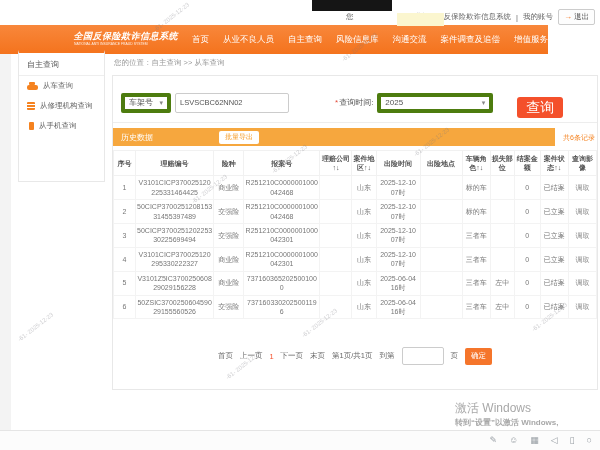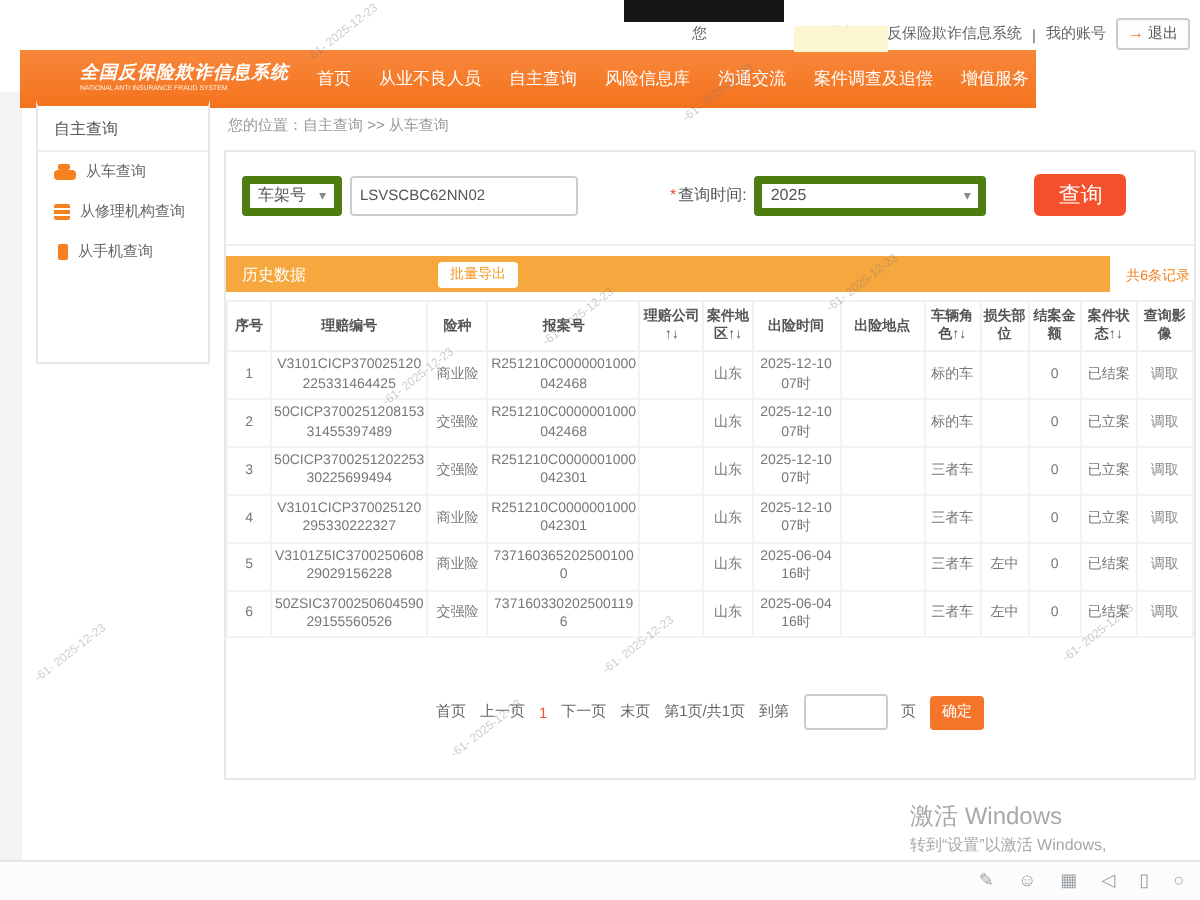--- a/index.html
+++ b/index.html
@@ -12,22 +12,22 @@
   .util-group{position:absolute;right:5px;top:9px;display:flex;align-items:center;gap:5px;
               font-size:7.5px;color:#666;white-space:nowrap;}
   .user-gap{display:inline-block;width:50px;}
   .logout-btn{display:flex;align-items:center;gap:2px;border:1px solid #ccc;border-radius:2px;
               background:#fdfdfd;font-size:7.5px;color:#555;padding:2px 5px;cursor:pointer;}
   .logout-arrow{color:#f5751f;font-weight:bold;font-size:8px;line-height:1;}
   .redact-black{position:absolute;left:312px;top:0;width:80px;height:11px;background:#151515;z-index:30;}
   .redact-yellow{position:absolute;left:397px;top:13px;width:47px;height:13px;background:#fbf6cf;z-index:29;}
 
   
-  .nav{position:absolute;top:25px;left:10px;width:508px;height:29px;
-       background:linear-gradient(180deg,#f8873b,#f4731d);display:flex;align-items:center;}
+  .nav{position:absolute;top:25px;left:0;width:548px;height:29px;
+       background:linear-gradient(180deg,#f8873b,#f4731d);display:flex;align-items:center;justify-content:flex-end;}
   .logo{margin-left:30px;color:#fff;line-height:1.1;}
   .logo-cn{font-size:9px;font-weight:bold;font-style:italic;letter-spacing:.5px;white-space:nowrap;}
   .logo-en{font-size:4px;transform:scale(.85);transform-origin:left;white-space:nowrap;opacity:.9;}
   .nav-items{display:flex;gap:14px;margin-left:14px;font-size:8.5px;color:#fff;white-space:nowrap;}
   .nav-item{cursor:pointer;}
 
   
   .breadcrumb{position:absolute;left:114px;top:58px;font-size:7.5px;color:#999;}
 
   
@@ -50,21 +50,21 @@
   .sel{height:20px;border:4px solid #4d7c0f;border-radius:2px;background:#fff;display:flex;
        align-items:center;justify-content:space-between;padding:0 4px;box-sizing:border-box;cursor:pointer;}
   .sel-field{width:50px;}
   .sel-year{width:116px;margin-left:4px;}
   .chev{color:#888;font-size:7px;}
   .vin-input{width:104px;height:18px;border:1px solid #ccc;border-radius:2px;margin-left:4px;
              font-size:7.5px;padding:0 4px;color:#555;font-family:inherit;}
   .time-label{margin-left:46px;}
   .req{color:#e24c3a;margin-right:1px;}
   .btn-query{margin-left:24px;width:46px;height:21px;background:#f4502b;color:#fff;border:none;
-             border-radius:3px;font-size:11px;cursor:pointer;font-family:Liberation Sans, sans-serif;}
+             border-radius:3px;font-size:14px;cursor:pointer;font-family:Liberation Sans, sans-serif;margin-top:10px;}
   .divider{position:absolute;top:46px;left:0;right:0;border-top:1px solid #ededed;}
 
   .hist-row{position:absolute;top:52px;left:0;right:0;height:34px;}
   .hist-bar{position:absolute;left:0;top:0;width:442px;height:18px;background:#f6a73e;display:flex;align-items:center;}
   .hist-title{color:#fff;font-size:8px;margin-left:8px;}
   .btn-export{margin-left:66px;background:#fff;color:#f59a23;border:none;border-radius:2px;
               font-size:7px;height:13px;padding:0 6px;cursor:pointer;font-family:inherit;}
   .records{position:absolute;right:2px;top:5px;font-size:7px;color:#f5821f;}
 
   table.tbl{position:absolute;top:74px;left:0;width:484px;border-collapse:collapse;table-layout:fixed;
@@ -78,21 +78,21 @@
               align-items:center;gap:7px;font-size:7.5px;color:#666;}
   .pg-link{cursor:pointer;}
   .pg-cur{color:#f4502b;}
   .pg-input{width:36px;height:14px;border:1px solid #ccc;border-radius:2px;}
   .btn-confirm{background:#f5752b;color:#fff;border:none;border-radius:2px;font-size:7.5px;
                height:17px;padding:0 6px;cursor:pointer;font-family:inherit;}
 
   
   .activate{position:absolute;left:455px;top:400px;color:#a8a8a8;}
   .act1{font-size:12px;}
-  .act2{font-size:8px;margin-top:0;}
+  .act2{font-size:8px;margin-top:0;font-weight:bold;}
   .bottombar{position:absolute;left:0;top:430px;width:600px;height:20px;background:#fcfcfc;
              border-top:1px solid #e5e5e5;}
   .tb-icons{position:absolute;right:8px;top:4px;display:flex;gap:12px;color:#9aa0a6;font-size:9px;}
   .tb-icons span{cursor:pointer;}
 
   .left-gutter{position:absolute;left:0;top:46px;width:11px;height:384px;background:#f3f3f3;}
 
   .wm{position:absolute;font-size:6px;color:rgba(120,120,130,.38);transform:rotate(-38deg);
       white-space:nowrap;pointer-events:none;z-index:40;}
 </style>

